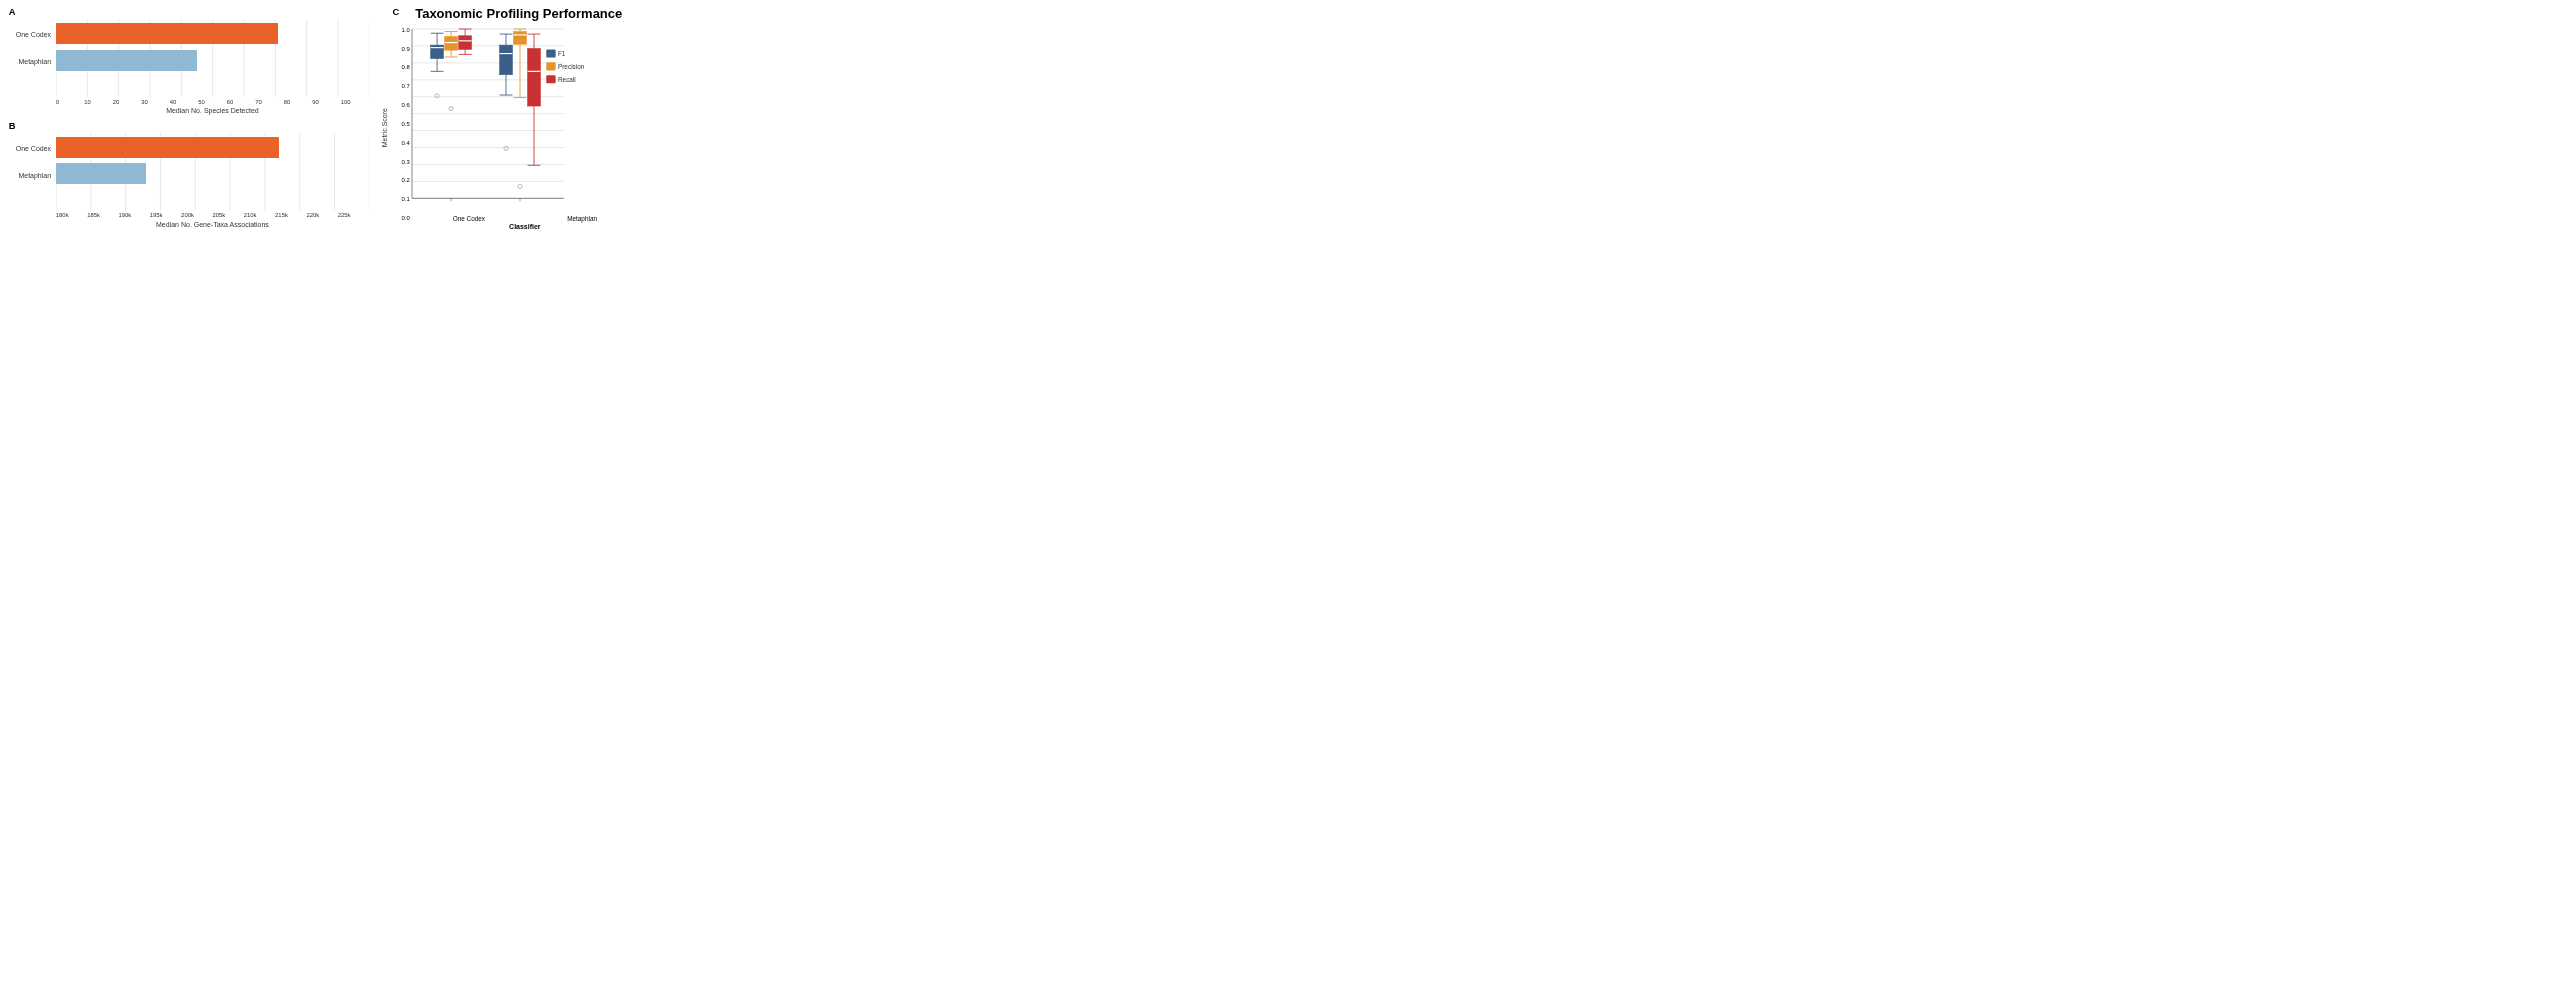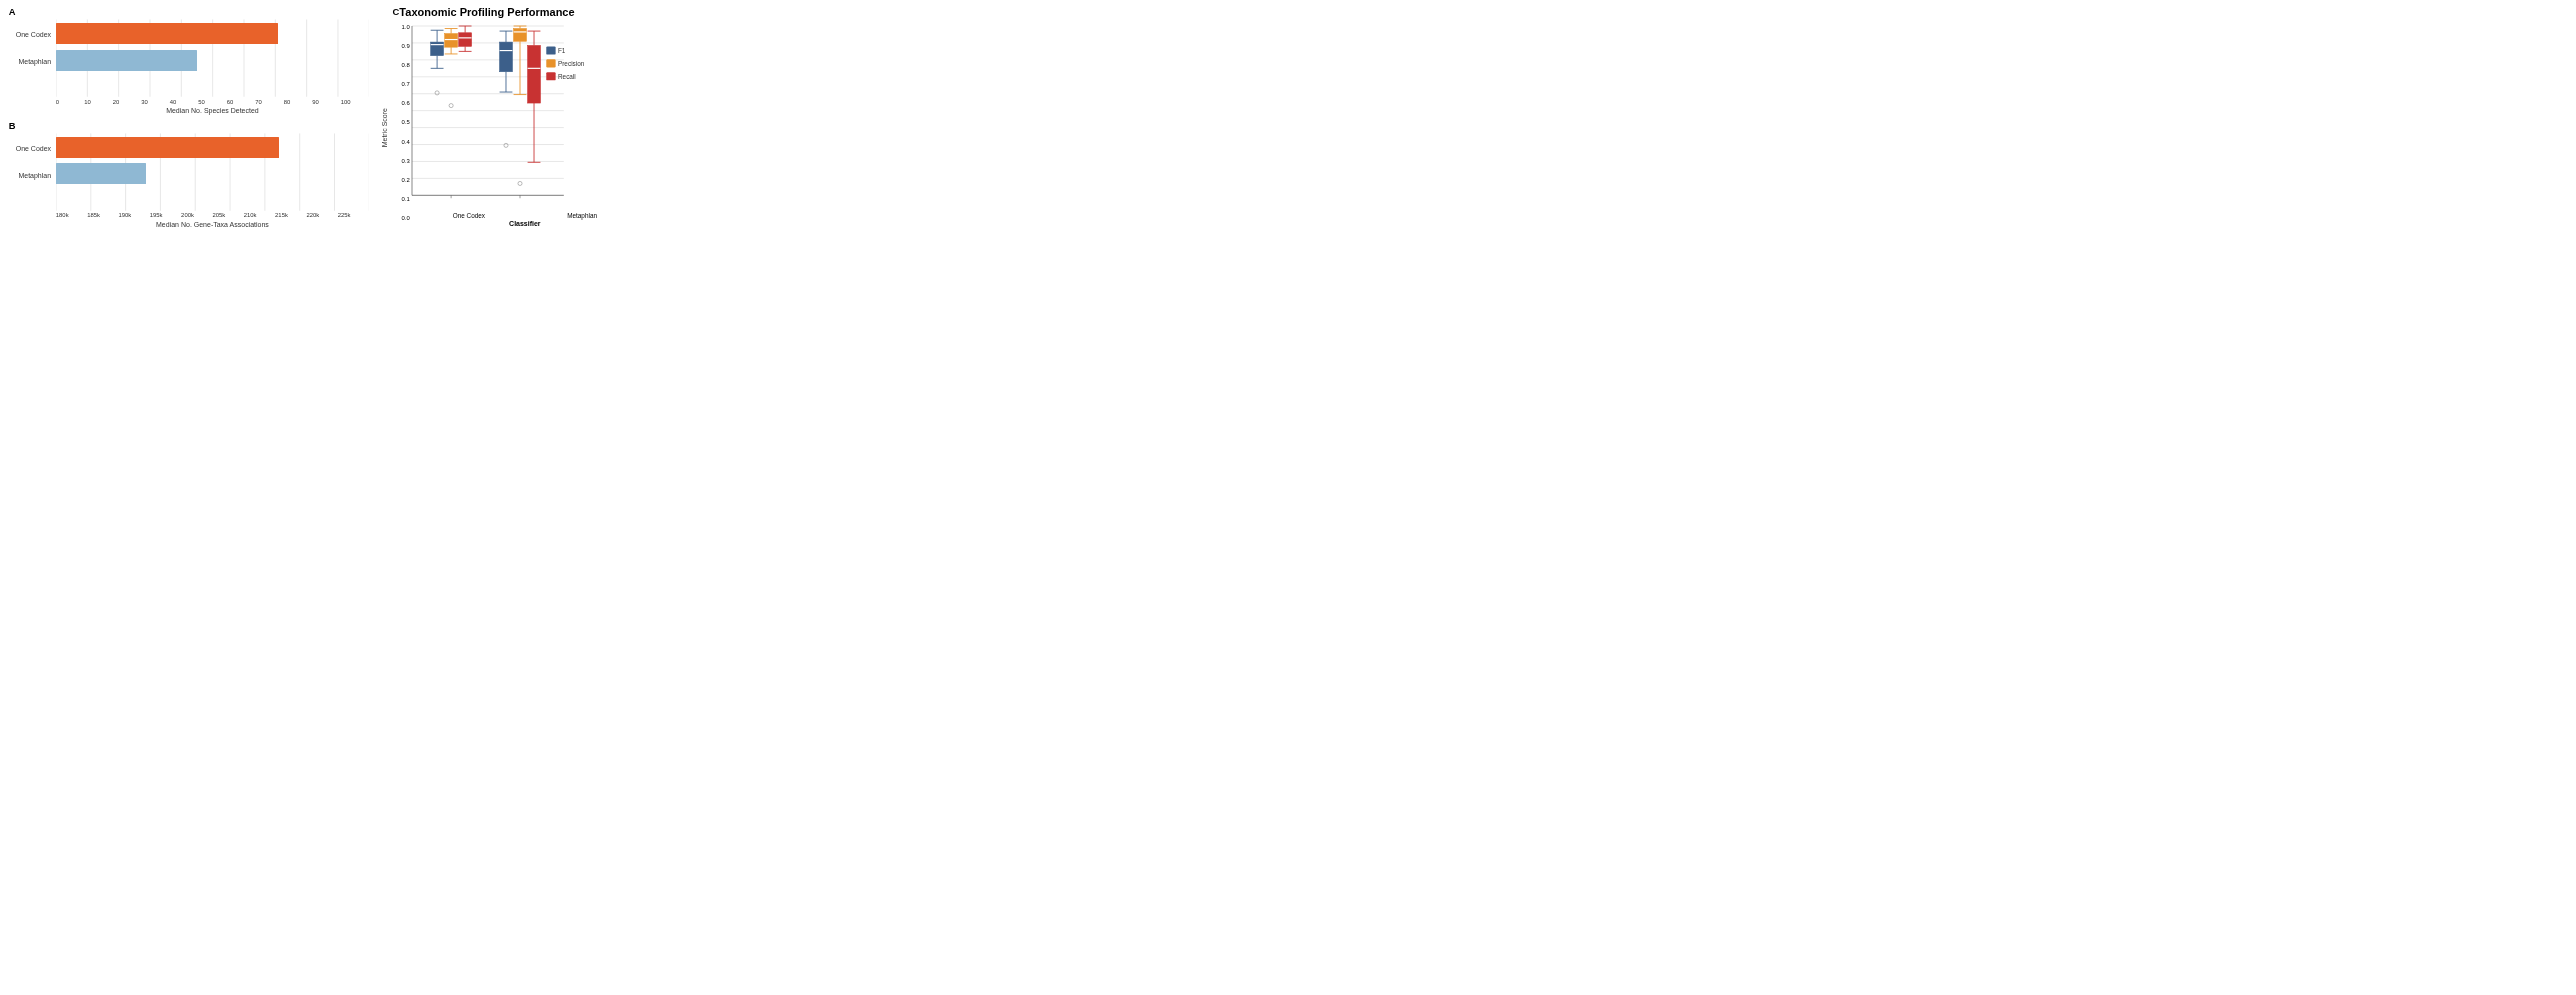--- a/index.html
+++ b/index.html
@@ -202,21 +202,21 @@
 <div class="right-panel">
   <div style="display:flex; flex-direction:row; height:100%;">
 
     <div class="y-axis-label">Metric Score</div>
 
     <div style="flex:1; display:flex; flex-direction:column;">
       <div style="display:flex; flex-direction:row; align-items:flex-start;">
         <div>
           <span style="font-size:9.4px;font-weight:bold;">C</span>
         </div>
-        <div style="flex:1; font-size:11px; font-weight:bold; margin-bottom:4.7px;">Taxonomic Profiling Performance</div>
+        <div style="flex:1; text-align:center; font-size:13px; font-weight:bold; margin-bottom:4.7px;">Taxonomic Profiling Performance</div>
       </div>
 
       <div style="display:flex; flex:1; flex-direction:row;">
 
         <div style="width:19px; display:flex; flex-direction:column-reverse; justify-content:space-between; padding-bottom:22px; padding-top:1.2px; align-items:flex-end; padding-right:1.8px;">
           <span style="font-size:5.9px;">0.0</span>
           <span style="font-size:5.9px;">0.1</span>
           <span style="font-size:5.9px;">0.2</span>
           <span style="font-size:5.9px;">0.3</span>
           <span style="font-size:5.9px;">0.4</span>

